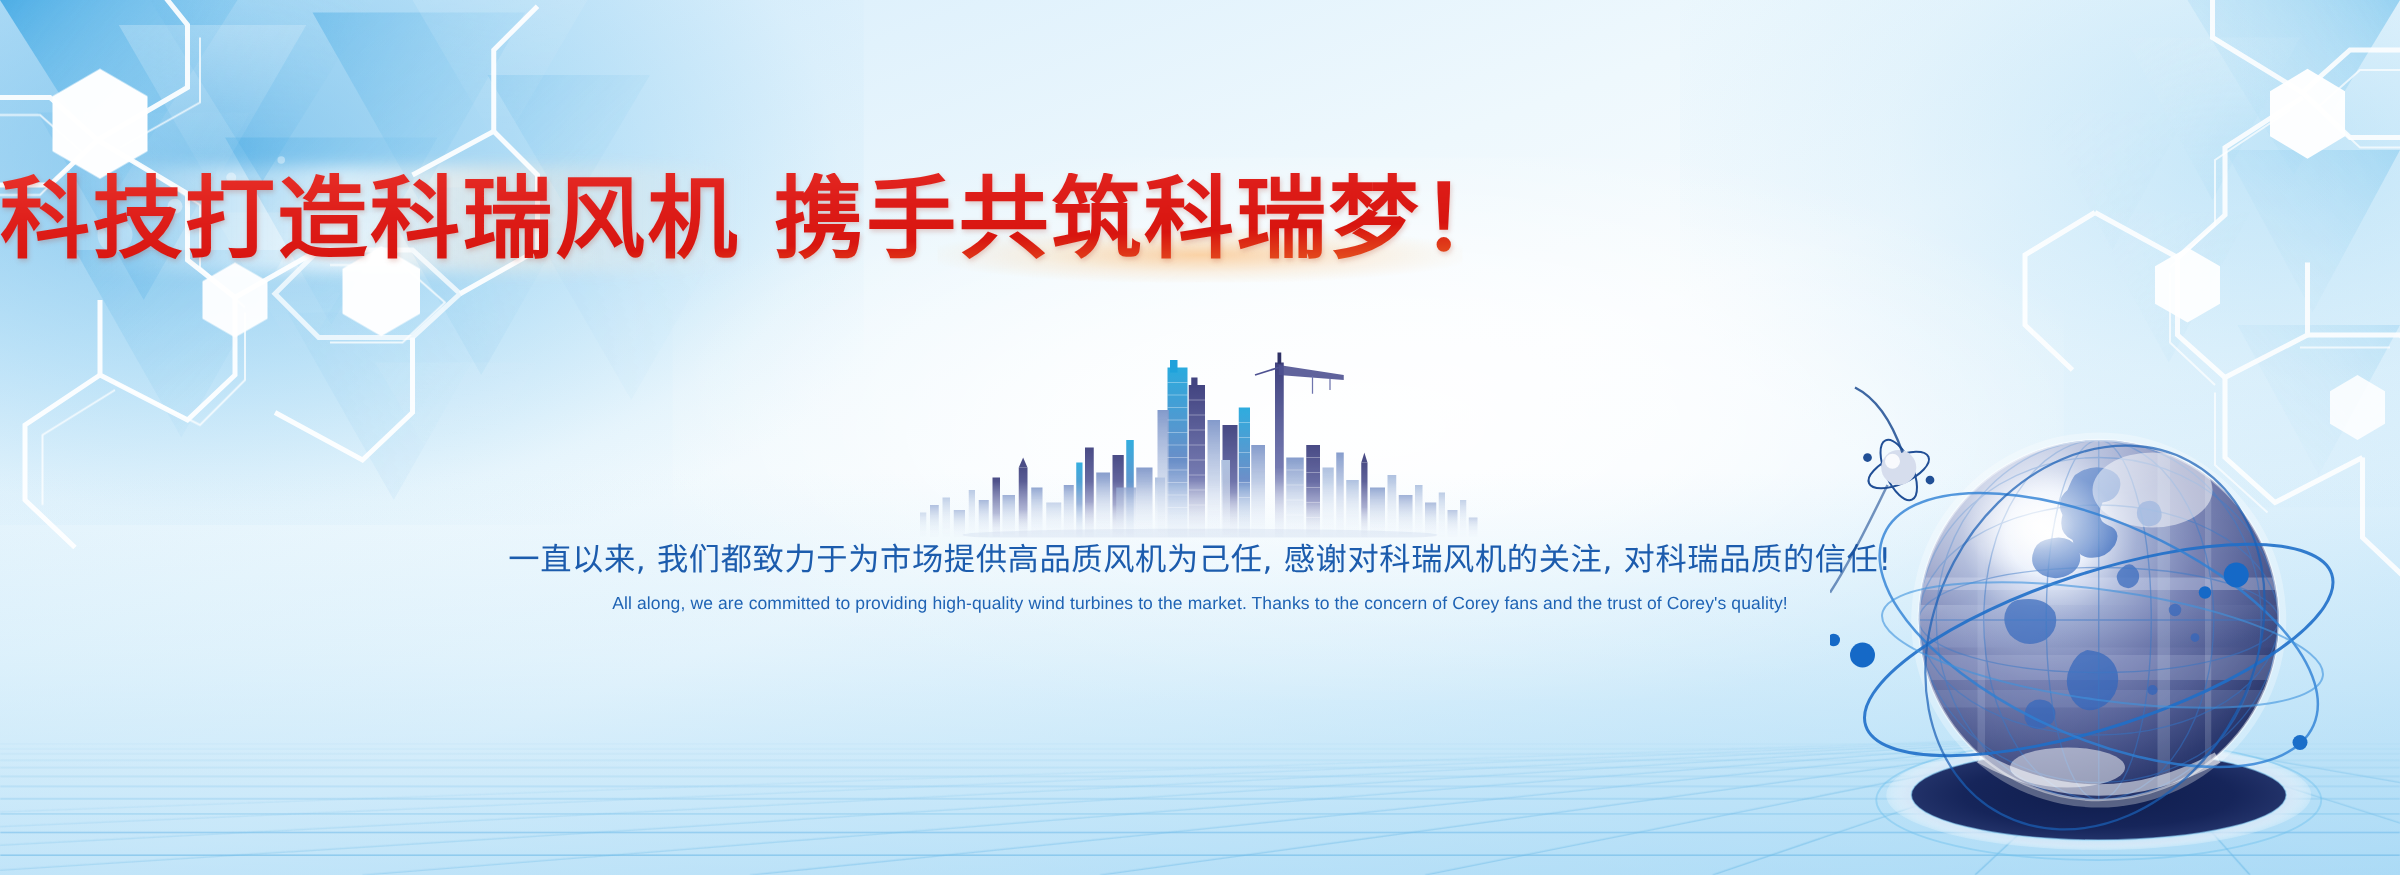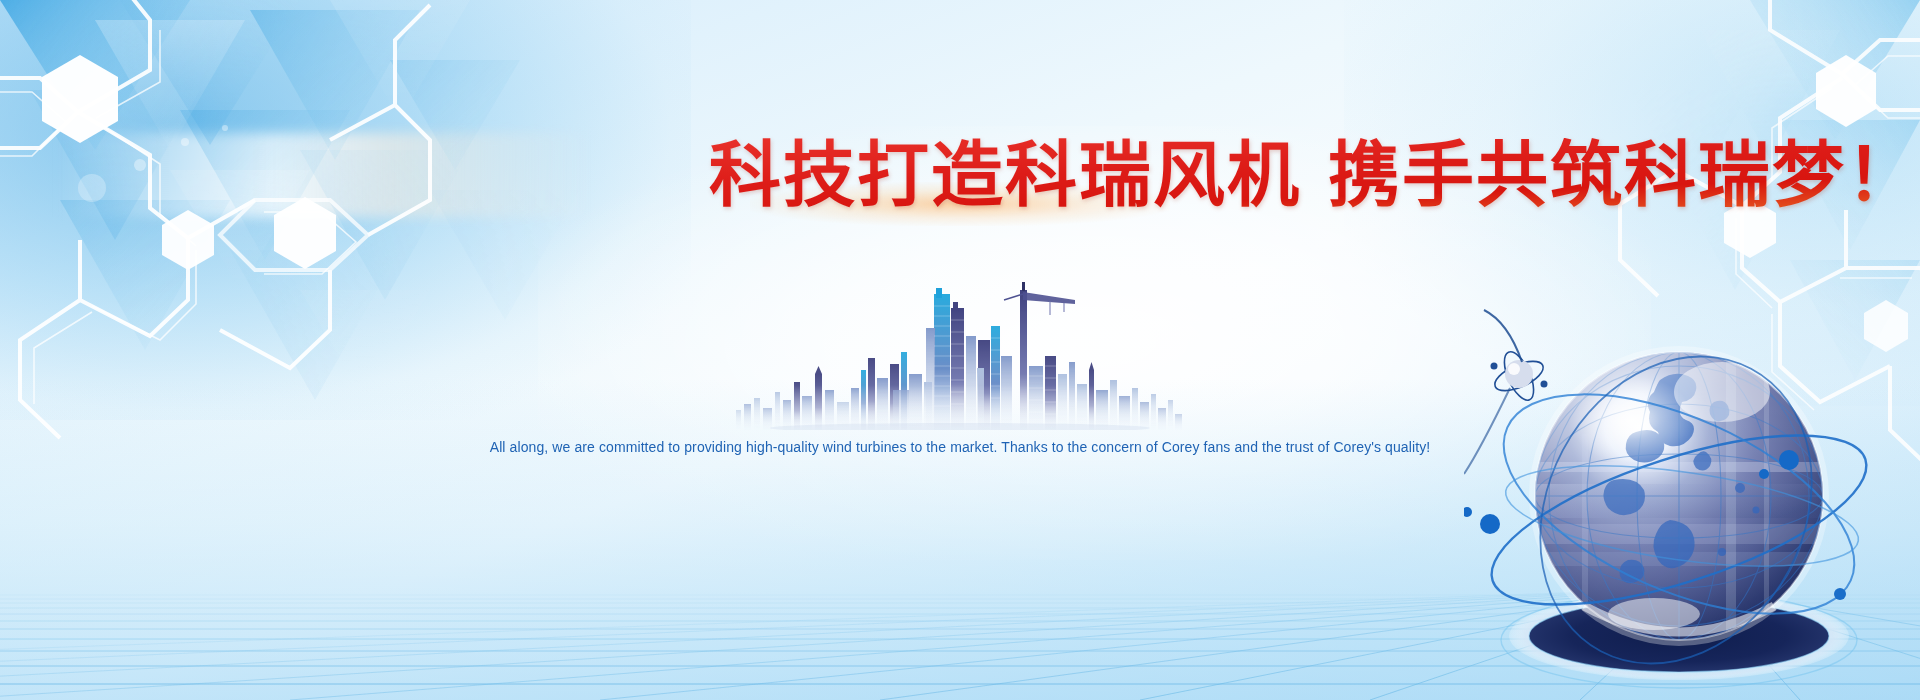--- a/index.html
+++ b/index.html
@@ -89,21 +89,21 @@
   .corner-svg { position: absolute; top: 0; }
   .corner-left  { left: 0;  }
   .corner-right { right: 0; }
 
   
   .headline {
     position: absolute;
     left: 0;
     right: 0;
     top: 138px;
-    text-align: right;
+    text-align: left;
     white-space: nowrap;
   }
   .headline-text {
     display: inline-block;
     font-family: "DejaVu Sans", "Liberation Sans", sans-serif;
     font-size: 72px;
     font-weight: bold;
     letter-spacing: 2px;
     line-height: 1.05;
     background: linear-gradient(178deg,
@@ -433,20 +433,21 @@
         <path d="M261,68 H270 M261,80 H270 M261,92 H270 M261,104 H270 M261,116 H270 M261,128 H270"></path>
         <path d="M315,96 H326 M315,108 H326 M315,120 H326 M315,132 H326 M315,144 H326"></path>
         <path d="M299,106 H313 M299,118 H313 M299,130 H313 M299,142 H313"></path>
       </g>
     </g>
 
     <ellipse cx="230" cy="158" rx="190" ry="5" fill="#9fb6dc" opacity="0.16"></ellipse>
   </svg>
 
   <div class="subtitle-block">
+    <div class="subtitle-cn">一直以来, 我们都致力于为市场提供高品质风机为己任, 感谢对科瑞风机的关注, 对科瑞品质的信任!</div>
     <div class="subtitle-en">All along, we are committed to providing high-quality wind turbines to the market. Thanks to the concern of Corey fans and the trust of Corey's quality!</div>
   </div>
 
   <svg class="floor-grid" viewBox="0 0 1920 230" preserveAspectRatio="none">
     <defs>
       <linearGradient id="gridFade" x1="0" y1="0" x2="0" y2="1">
         <stop offset="0%" stop-color="#ffffff" stop-opacity="0"></stop>
         <stop offset="28%" stop-color="#ffffff" stop-opacity="0.35"></stop>
         <stop offset="100%" stop-color="#ffffff" stop-opacity="1"></stop>
       </linearGradient>

